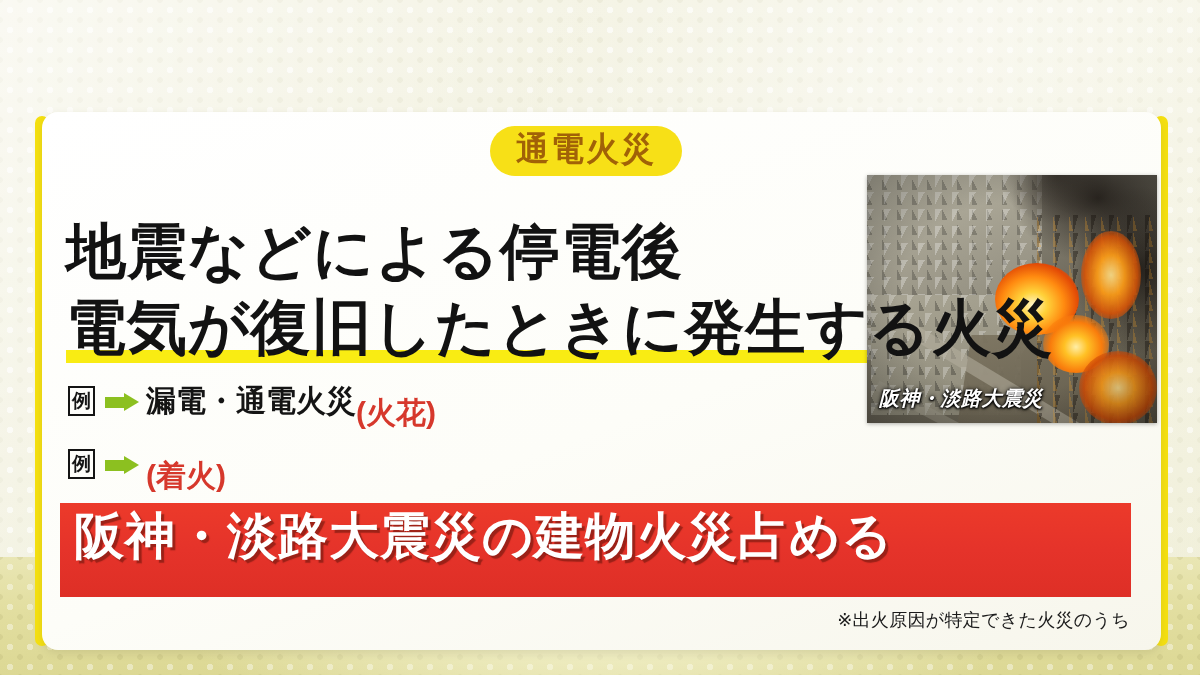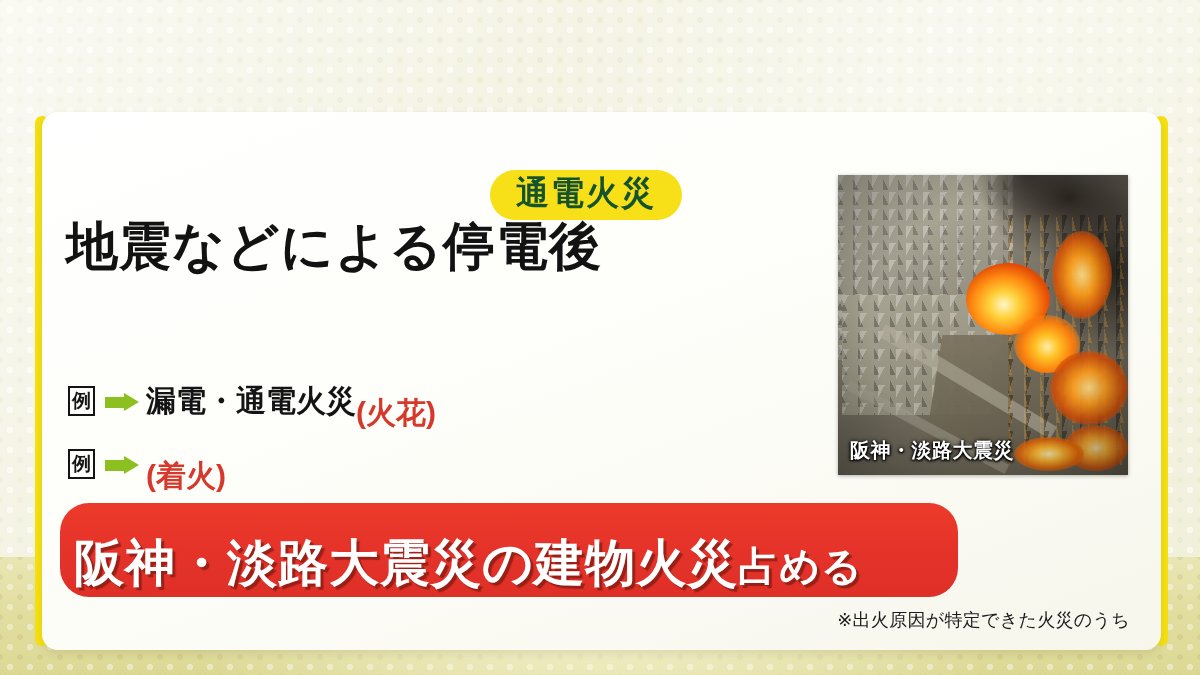--- a/index.html
+++ b/index.html
@@ -70,31 +70,30 @@
     border-radius:16px;
     box-shadow:0 3px 9px rgba(120,118,80,.18);
   }
 
   
   .title-pill{
     position:absolute;left:490px;top:126px;
     padding:5px 26px 9px;
     background:#f7e017;
     border-radius:26px;
-    font-size:33px;font-weight:bold;color:#14532d;
+    font-size:33px;font-weight:bold;color:#a16207;
     letter-spacing:2px;line-height:1.1;
     white-space:nowrap;
-    margin-top:44px;
   }
 
   
   .headline{position:absolute;left:66px;top:214px;width:780px;}
   .hl-line{
     position:relative;
-    font-size:52px;font-weight:bold;color:#121212;
+    font-size:60px;font-weight:bold;color:#121212;
     line-height:1.26;letter-spacing:1px;white-space:nowrap;
   }
   .hl-line.l2{display:inline-block;}
   .hl-underline{
     position:absolute;left:0;right:-2px;bottom:2px;height:13px;
     background:#f9ec13;z-index:0;
   }
   .hl-txt{position:relative;z-index:1;}
 
   
@@ -124,23 +123,24 @@
     position:absolute;right:0;top:0;
     width:0;height:0;
     border-top:9px solid transparent;
     border-bottom:9px solid transparent;
     border-left:15px solid #8cc020;
   }
   .accent-red{color:#d6382c;margin-top:24px;}
 
   
   .photo{
-    position:absolute;left:838px;top:175px;width:290px;height:300px;
+    position:absolute;left:867px;top:175px;width:290px;height:248px;
     overflow:hidden;background:#4b4439;
     box-shadow:0 1px 4px rgba(0,0,0,.3);
+    font-style:italic;
   }
   .ph-sky{
     position:absolute;inset:0;
     background:
       linear-gradient(150deg,#9e9b8d 0%,#8b8779 28%,#6f6a5c 55%,#5d5849 100%);
   }
   .ph-smoke{
     position:absolute;right:-10px;top:-20px;width:230px;height:240px;
     background:
       radial-gradient(ellipse 120px 90px at 70% 18%, rgba(38,33,28,.92) 0%, rgba(38,33,28,0) 72%),
@@ -207,39 +207,39 @@
   }
   .ph-caption{
     position:absolute;left:12px;bottom:11px;
     font-size:20px;font-weight:bold;color:#fff;
     letter-spacing:.5px;white-space:nowrap;
     text-shadow:0 0 4px rgba(0,0,0,.95),1px 1px 2px rgba(0,0,0,.95),-1px 1px 2px rgba(0,0,0,.9);
   }
 
   
   .banner{
-    position:absolute;left:60px;top:503px;width:898px;height:94px;
+    position:absolute;left:60px;top:503px;width:1071px;height:94px;
     background:linear-gradient(180deg,#ec3a2a 0%,#e5332a 50%,#de2f26 100%);
-    display:flex;align-items:flex-end;border-radius:29px;
+    display:flex;align-items:flex-start;
   }
   .banner-inner{
     display:flex;align-items:baseline;
     padding-left:14px;white-space:nowrap;
   }
   .bn-main{
     font-size:50px;font-weight:bold;color:#fff;letter-spacing:1px;
     text-shadow:3px 3px 1px rgba(95,18,10,.55);
   }
   .bn-hl{
     font-size:66px;font-weight:bold;color:#fbe400;letter-spacing:0;
     margin:0 4px 0 16px;
     text-shadow:3px 3px 1px rgba(95,18,10,.6);
   }
   .bn-tail{
-    font-size:40px;font-weight:bold;color:#fff;letter-spacing:1px;
+    font-size:50px;font-weight:bold;color:#fff;letter-spacing:1px;
     text-shadow:3px 3px 1px rgba(95,18,10,.55);
   }
 
   
   .footnote{
     position:absolute;right:70px;top:608px;
     font-size:18px;font-weight:normal;color:#1b1b1b;
     letter-spacing:.3px;white-space:nowrap;
   }
 </style>
@@ -259,20 +259,24 @@
     <div class="card-bar left"></div>
     <div class="card-bar right"></div>
     <div class="card"></div>
   </div>
 
   <div class="title-pill">通電火災</div>
 
   <div class="headline">
     <div class="hl-line">
       <span class="hl-txt">地震などによる停電後</span>
+    </div>
+    <div class="hl-line l2">
+      <span class="hl-underline"></span>
+      <span class="hl-txt">電気が復旧したときに発生する火災</span>
     </div>
   </div>
 
   <div class="examples">
 
     <div class="ex-row">
       <span class="ex-tag">例</span>
       <span class="arrow">
         <span class="shaft"></span>
           <span class="head"></span>

